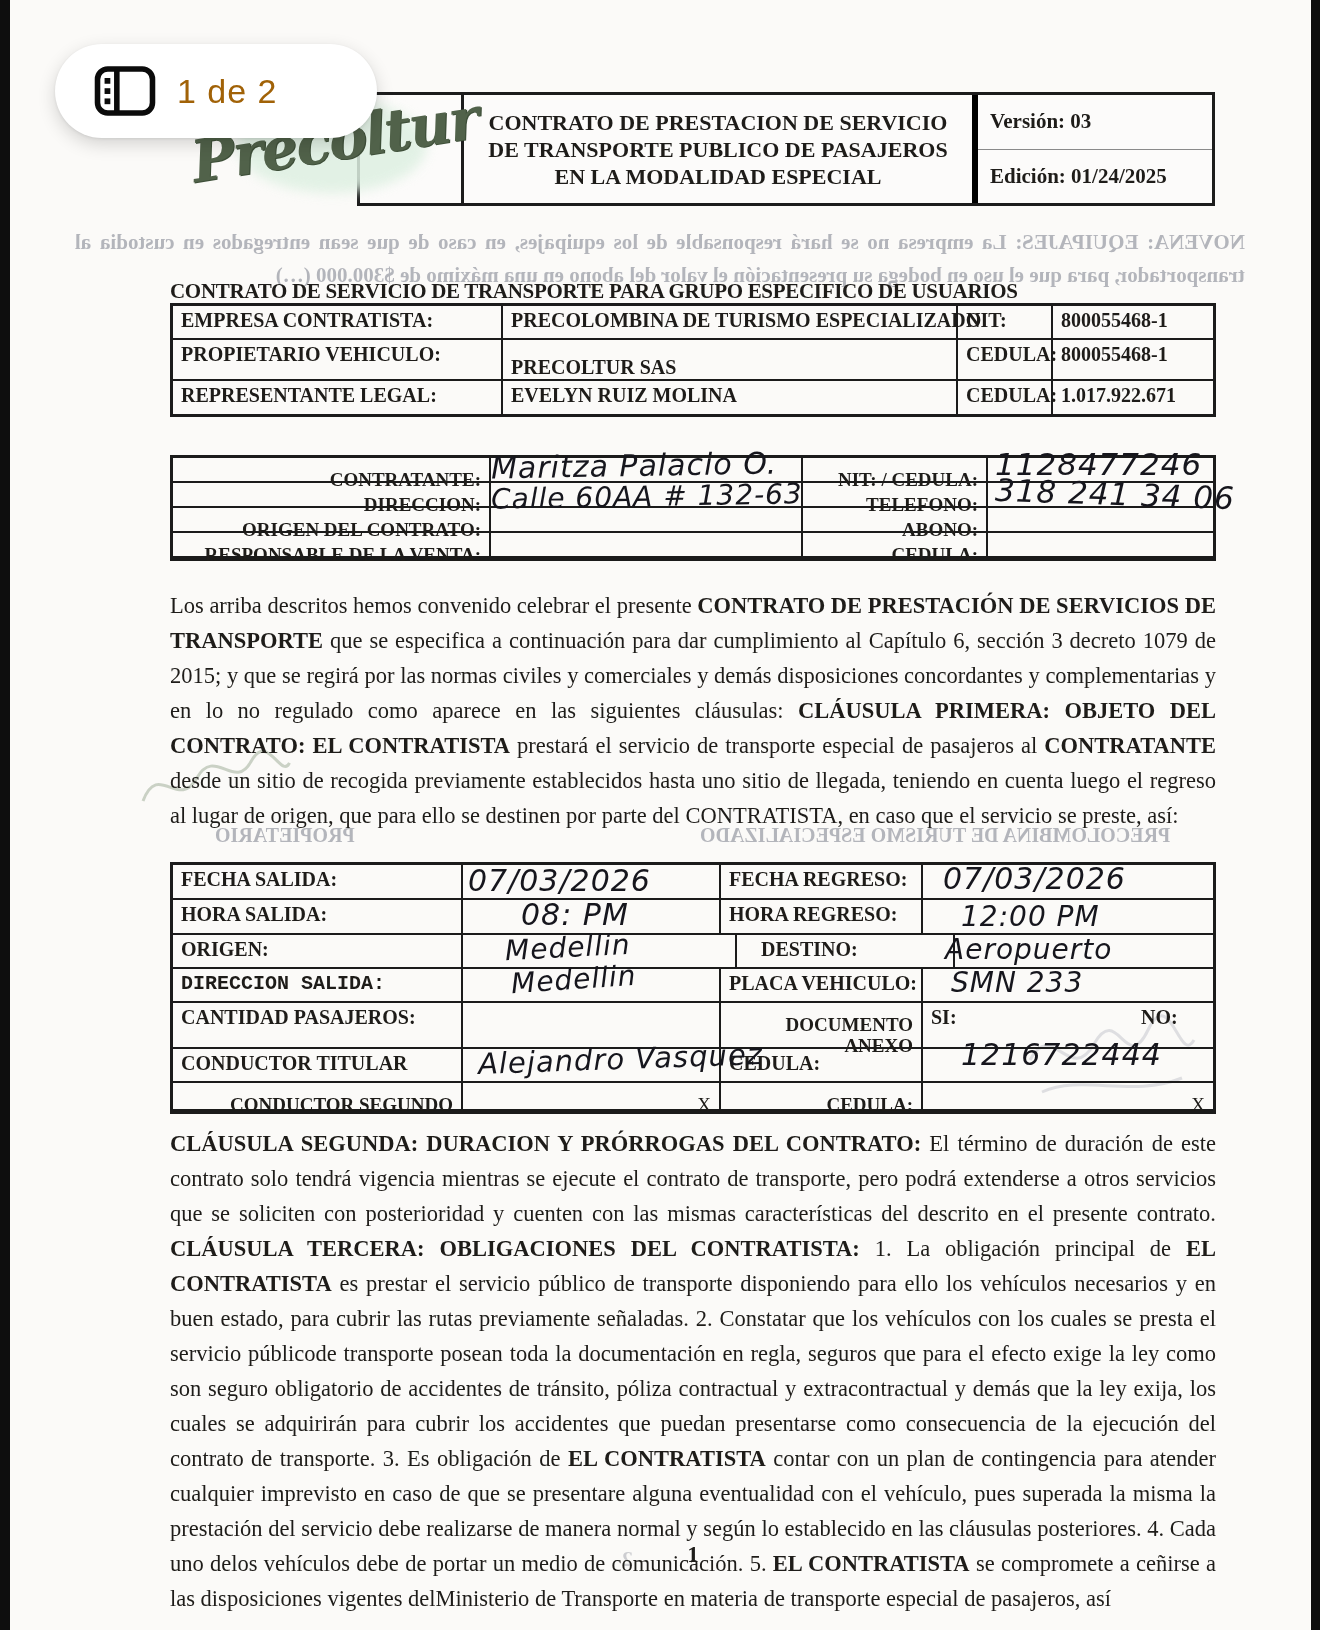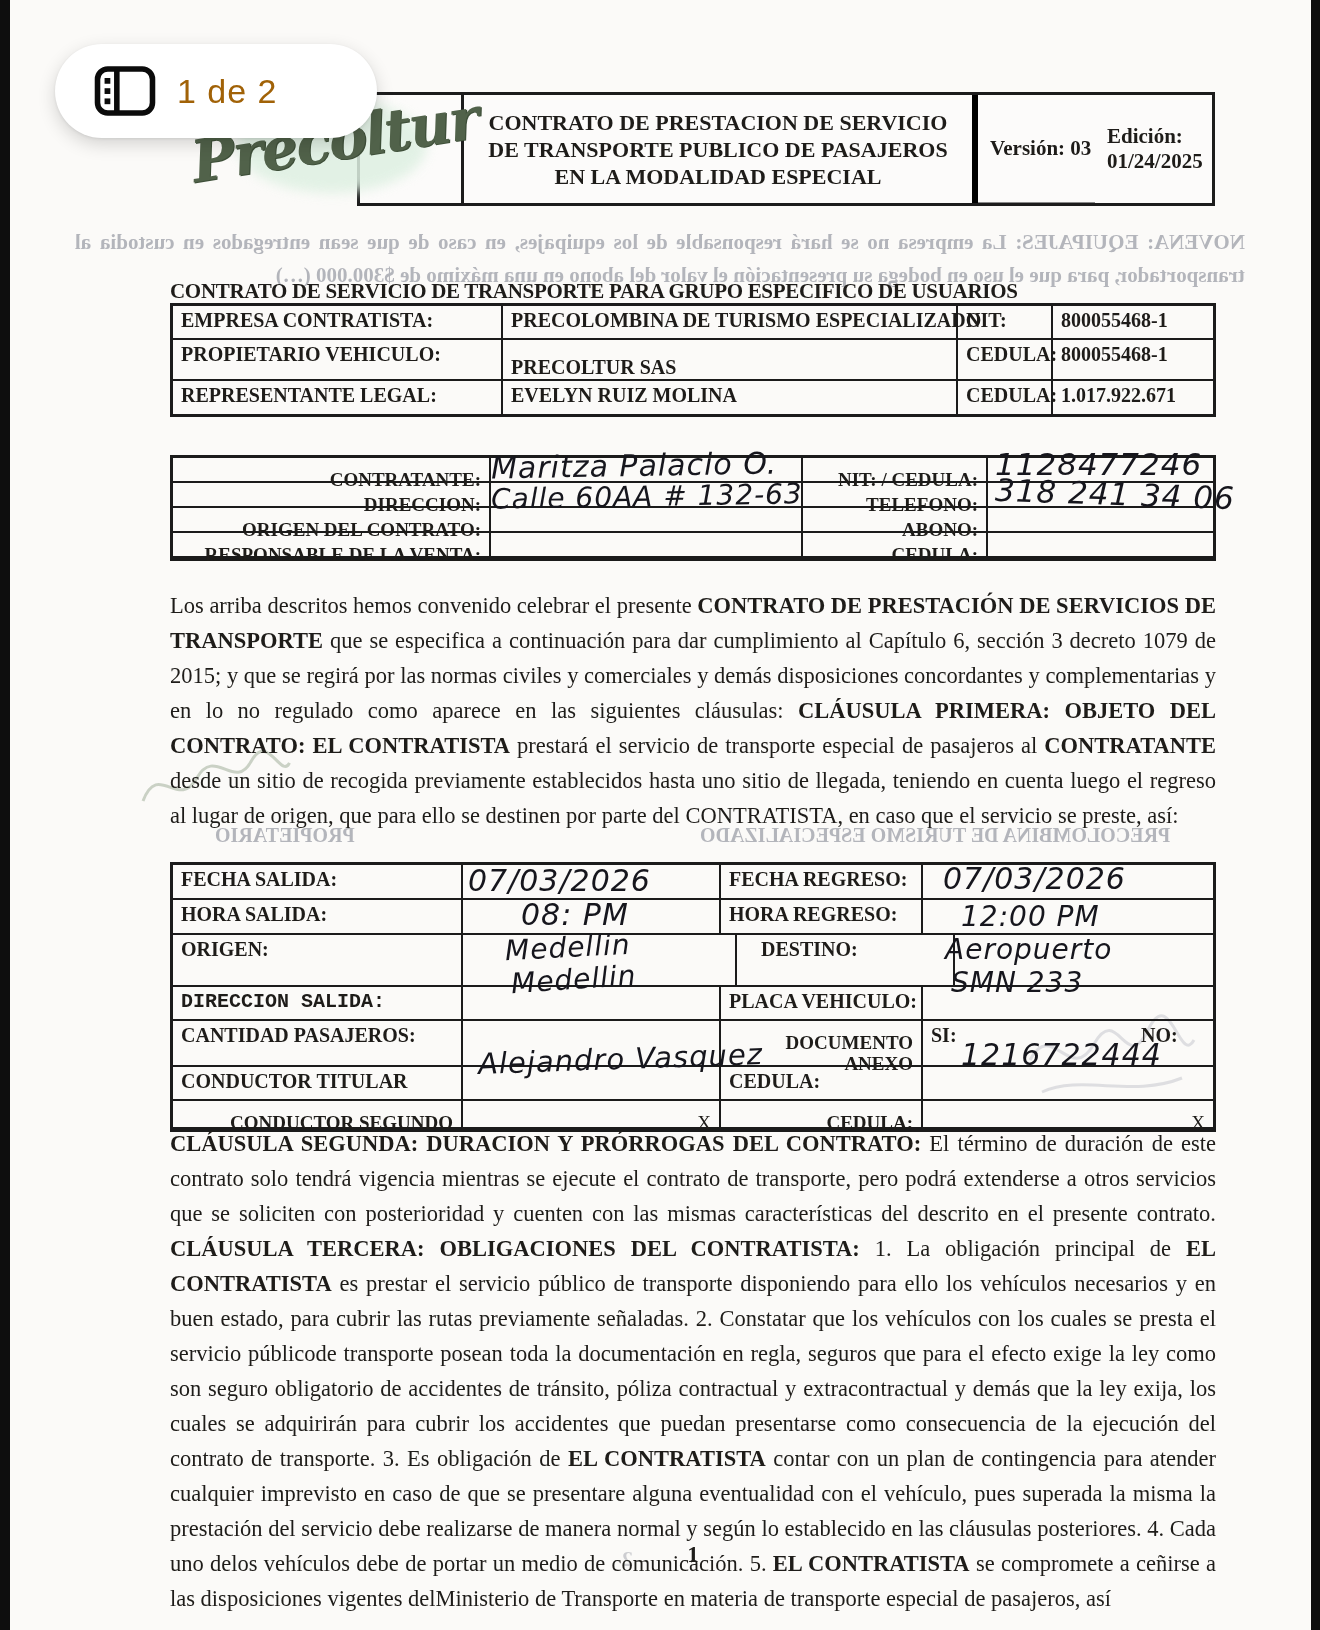--- a/index.html
+++ b/index.html
@@ -41,21 +41,21 @@
   .hdr{
     position:absolute;left:357px;top:92px;width:858px;height:114px;
     border:3px solid #1c1c1c;display:flex;box-sizing:border-box;z-index:4;background:rgba(255,255,255,.25);
   }
   .hdr-logo-cell{width:104px;border-right:3px solid #1c1c1c;box-sizing:border-box;}
   .hdr-title-cell{
     width:514px;border-right:6px solid #000000;box-sizing:border-box;
     display:flex;flex-direction:column;justify-content:center;align-items:center;
     font-weight:bold;font-size:22px;line-height:27px;text-align:center;
   }
-  .hdr-version-cell{flex:1;display:flex;flex-direction:row;}
+  .hdr-version-cell{flex:1;display:flex;flex-direction:column;}
   .hdr-version-row{flex:1;display:flex;align-items:center;padding-left:12px;font-weight:bold;font-size:21px;border-bottom:1.5px solid #8a8a8a;}
   .hdr-edition-row{flex:1;display:flex;align-items:center;padding-left:12px;font-weight:bold;font-size:21px;}
 
   .section-heading{
     position:absolute;left:170px;top:279px;width:1046px;z-index:5;
     font-weight:bold;font-size:21px;letter-spacing:-.3px;white-space:nowrap;
   }
 
   .tbl{position:absolute;border:3px solid #1b1b1b;box-sizing:border-box;z-index:5;}
   .row{display:flex;border-bottom:2px solid #1b1b1b;box-sizing:border-box;}
@@ -188,21 +188,21 @@
     <div class="cell" style="width:258px;"></div>
     <div class="cell" style="width:202px;">FECHA REGRESO:</div>
     <div class="cell" style="flex:1;"></div>
   </div>
   <div class="row" style="height:35px;">
     <div class="cell" style="width:290px;">HORA SALIDA:</div>
     <div class="cell" style="width:258px;"></div>
     <div class="cell" style="width:202px;">HORA REGRESO:</div>
     <div class="cell" style="flex:1;"></div>
   </div>
-  <div class="row" style="height:52px;gap:16px;">
+  <div class="row" style="height:34px;gap:16px;">
     <div class="cell" style="width:290px;">ORIGEN:</div>
     <div class="cell" style="width:258px;"></div>
     <div class="cell" style="width:202px;">DESTINO:</div>
     <div class="cell" style="flex:1;"></div>
   </div>
   <div class="row" style="height:34px;">
     <div class="cell" style="width:290px;font-family:Liberation Mono, monospace;">DIRECCION SALIDA:</div>
     <div class="cell" style="width:258px;"></div>
     <div class="cell" style="width:202px;">PLACA VEHICULO:</div>
     <div class="cell" style="flex:1;"></div>

